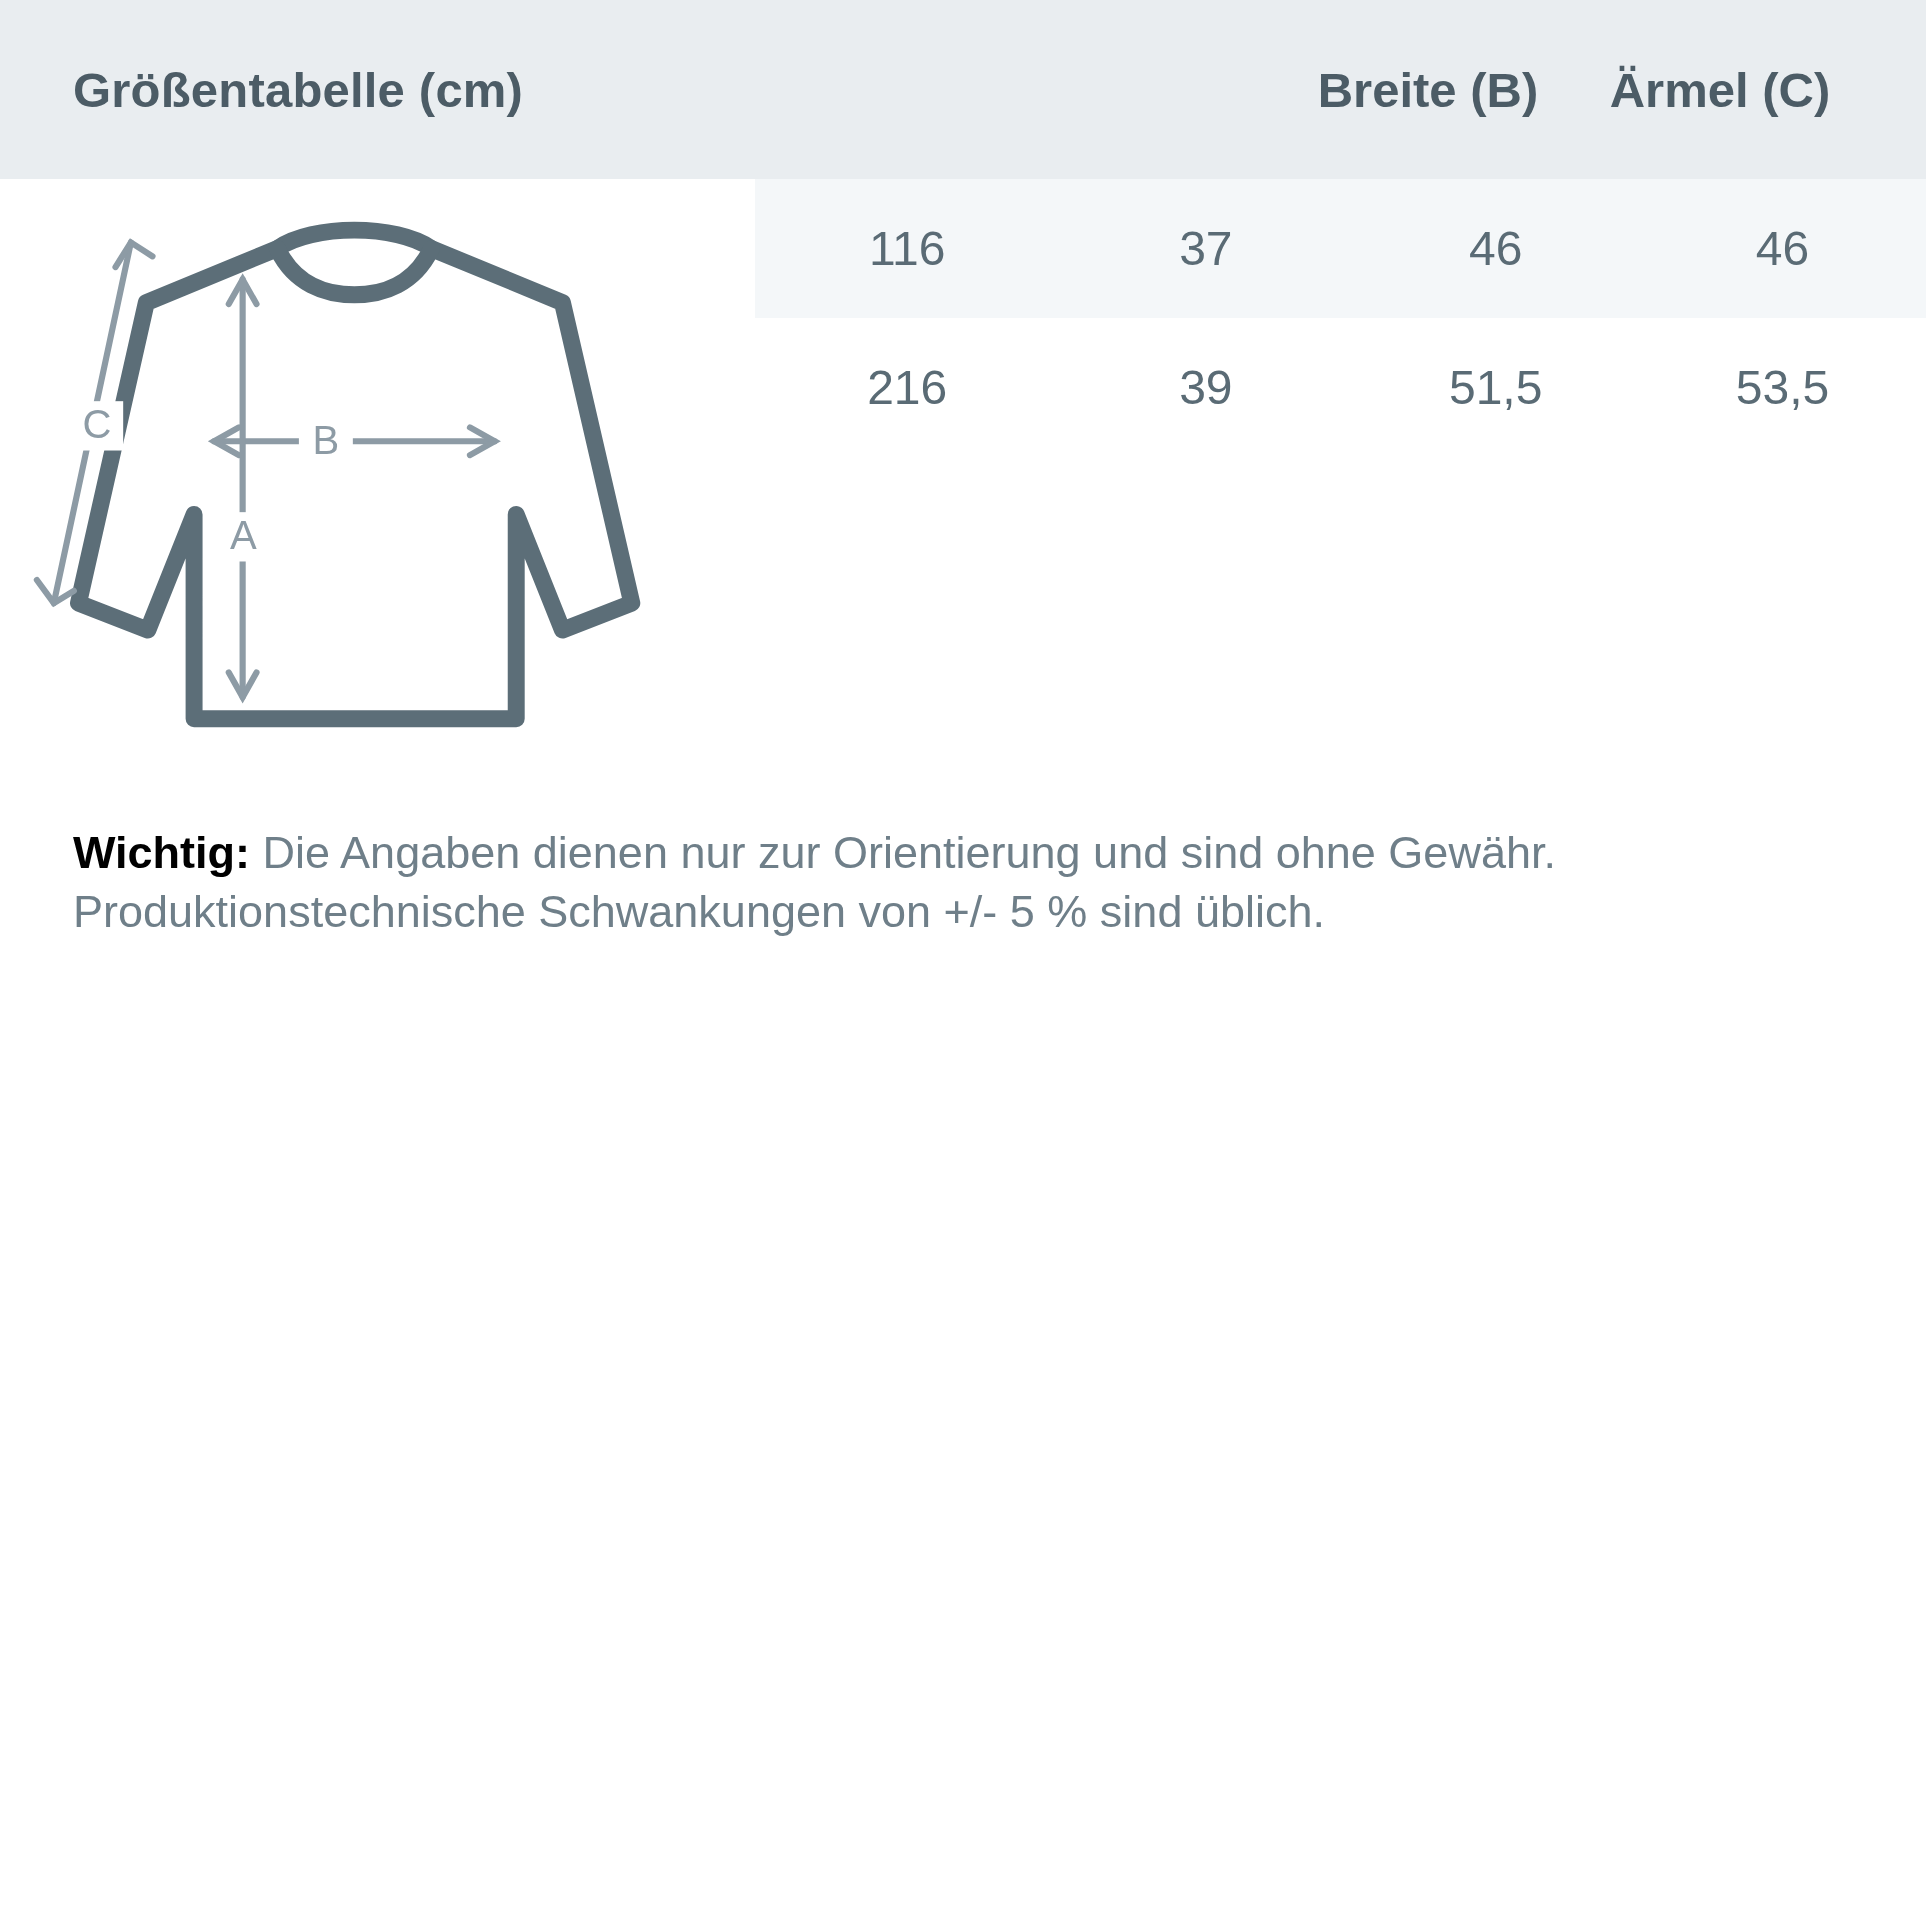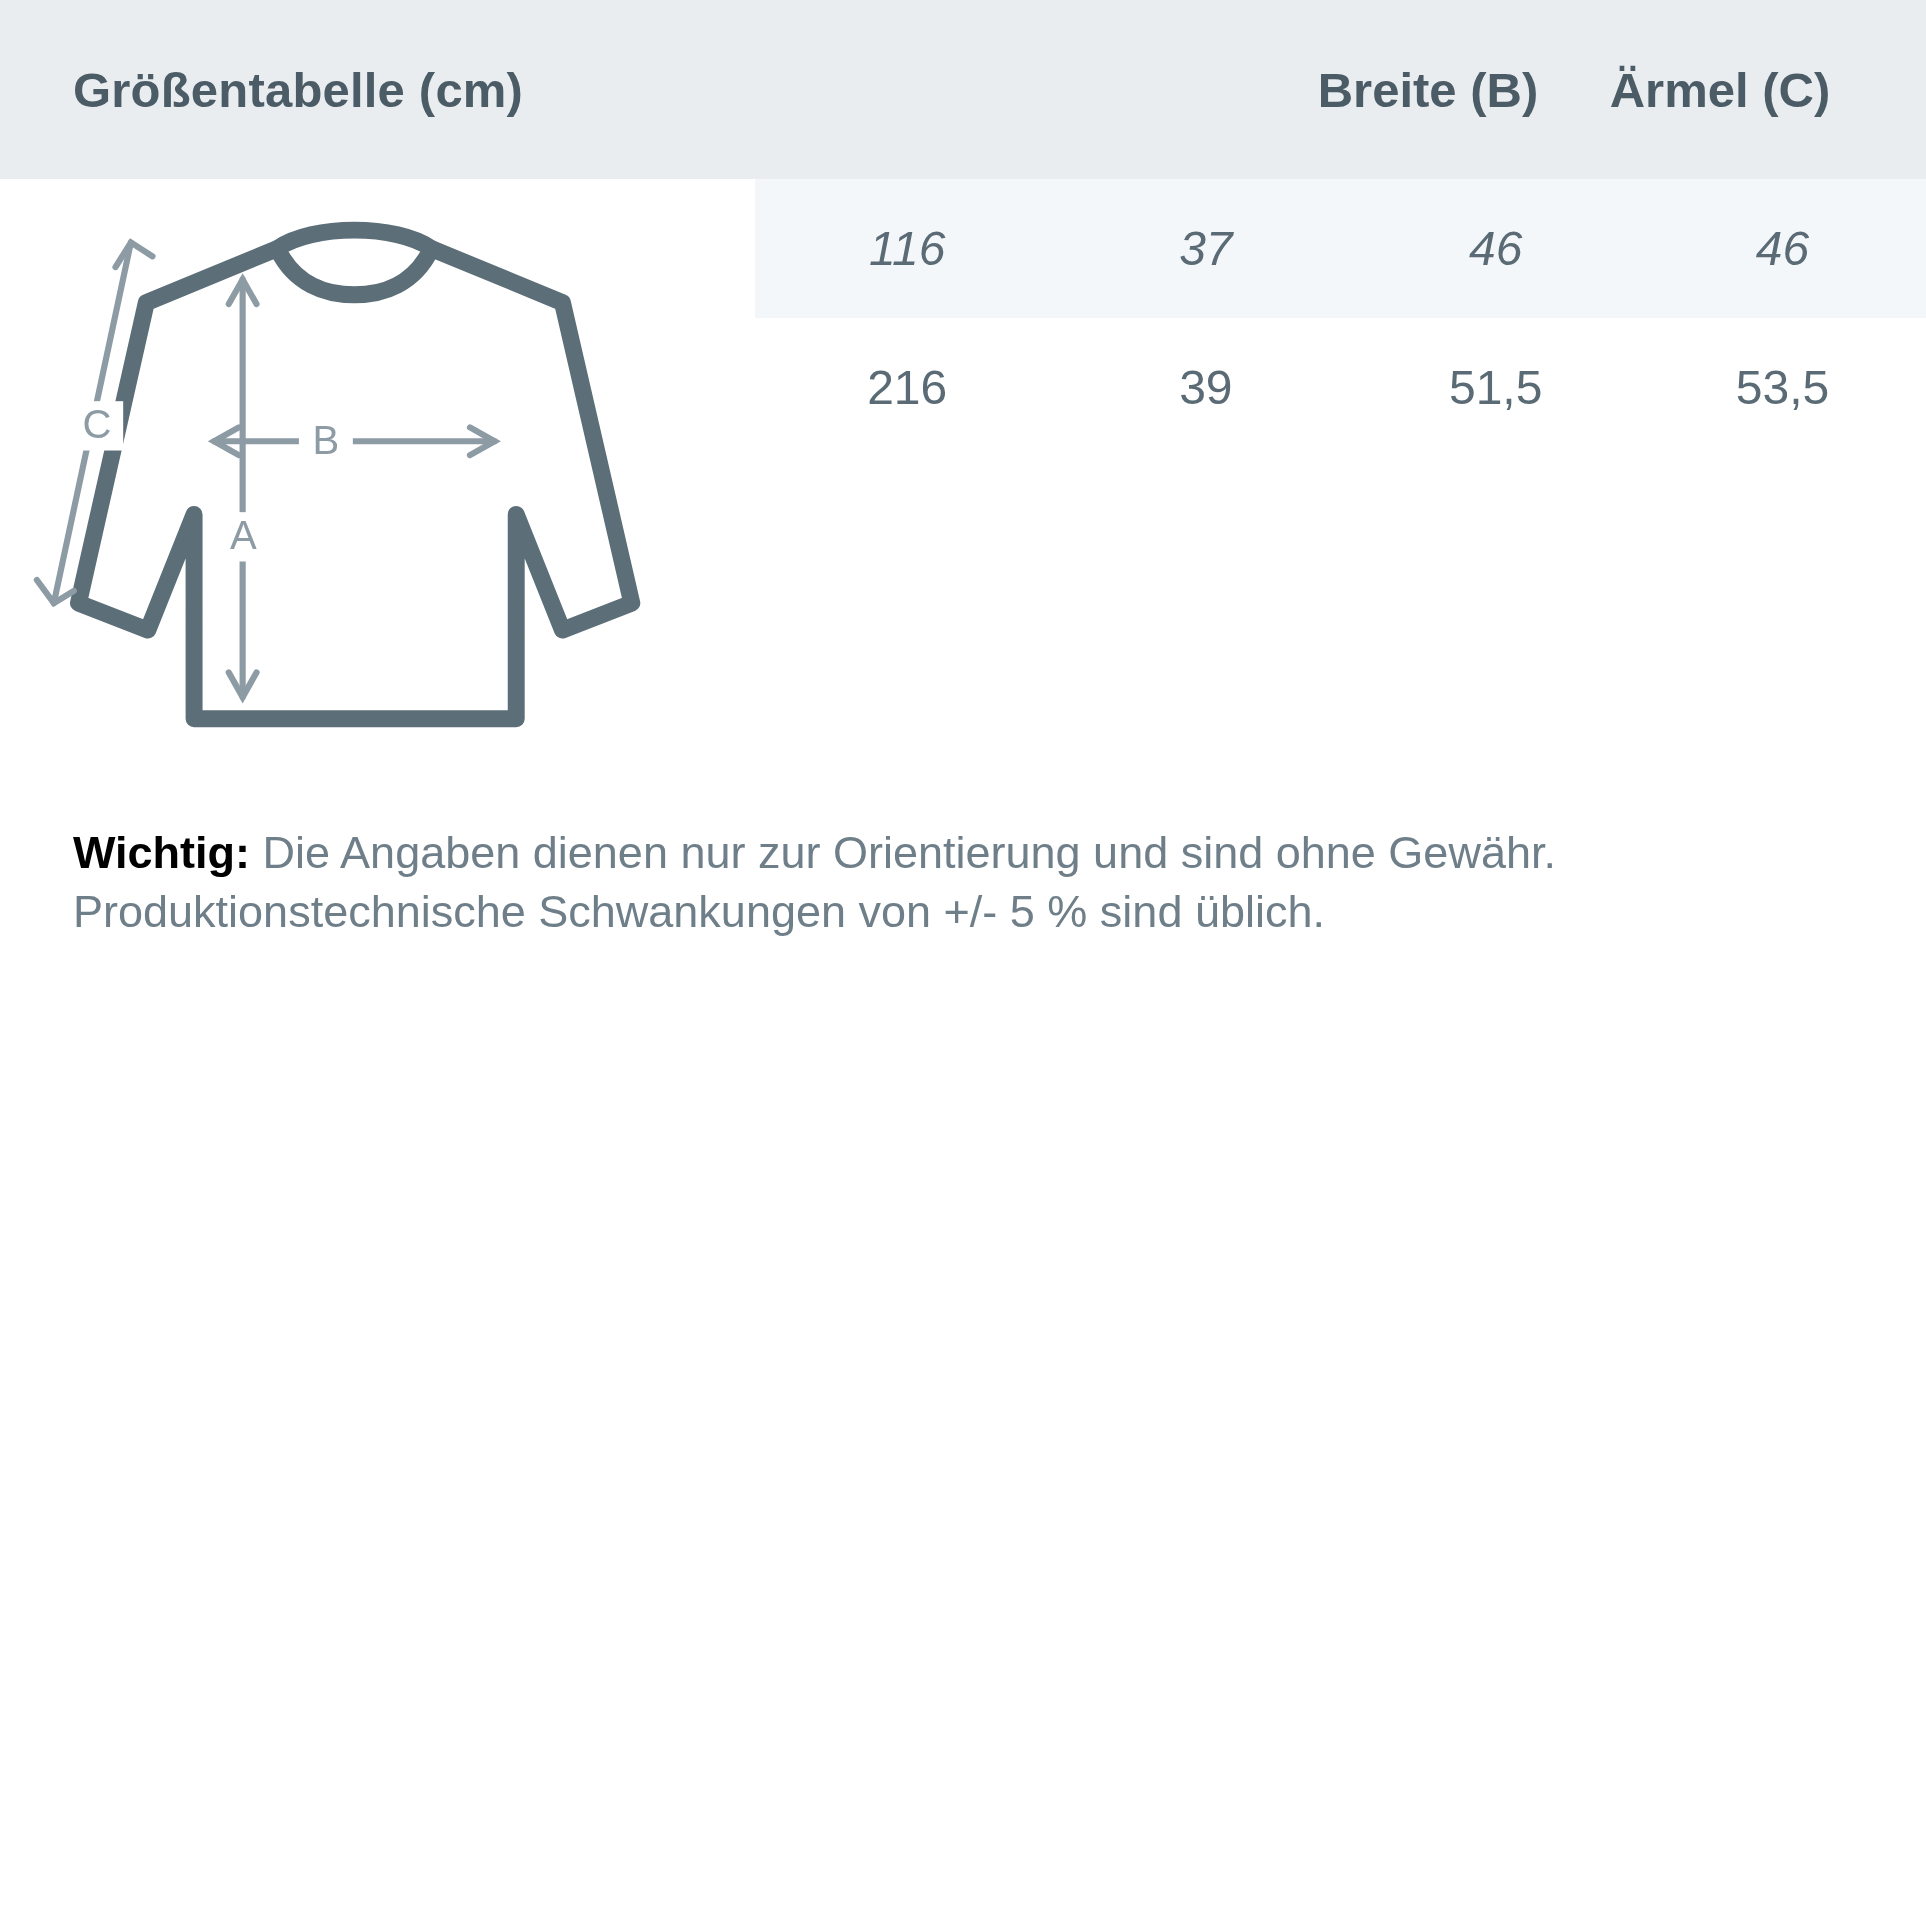--- a/index.html
+++ b/index.html
@@ -78,21 +78,20 @@
   table.size-table td {
     height: 137px;
     font-size: 48px;
     color: #5a6b75;
     text-align: center;
     vertical-align: middle;
     font-weight: normal;
   }
   table.size-table tr.alt td {
     background: #f4f7f9;
-    font-style: italic;
   }
   col.c-size { width: 26%; }
   col.c-b    { width: 25%; }
   col.c-a    { width: 24.5%; }
   col.c-c    { width: 24.5%; }
 
   
   .chart-note {
     padding: 55px 73px 0 73px;
     font-size: 45px;

